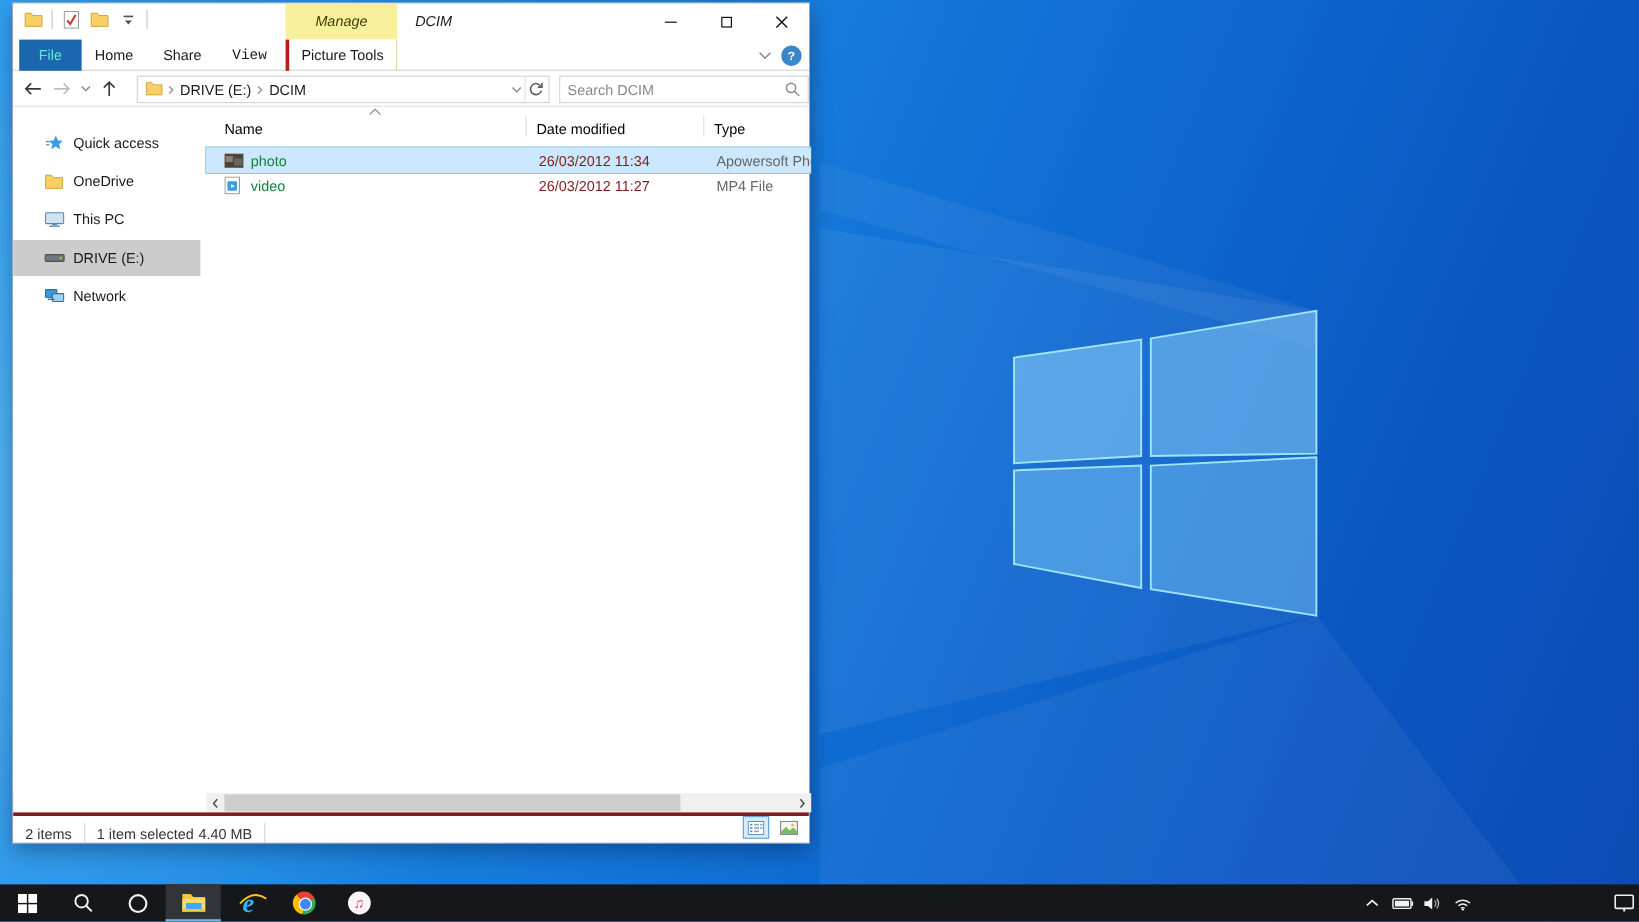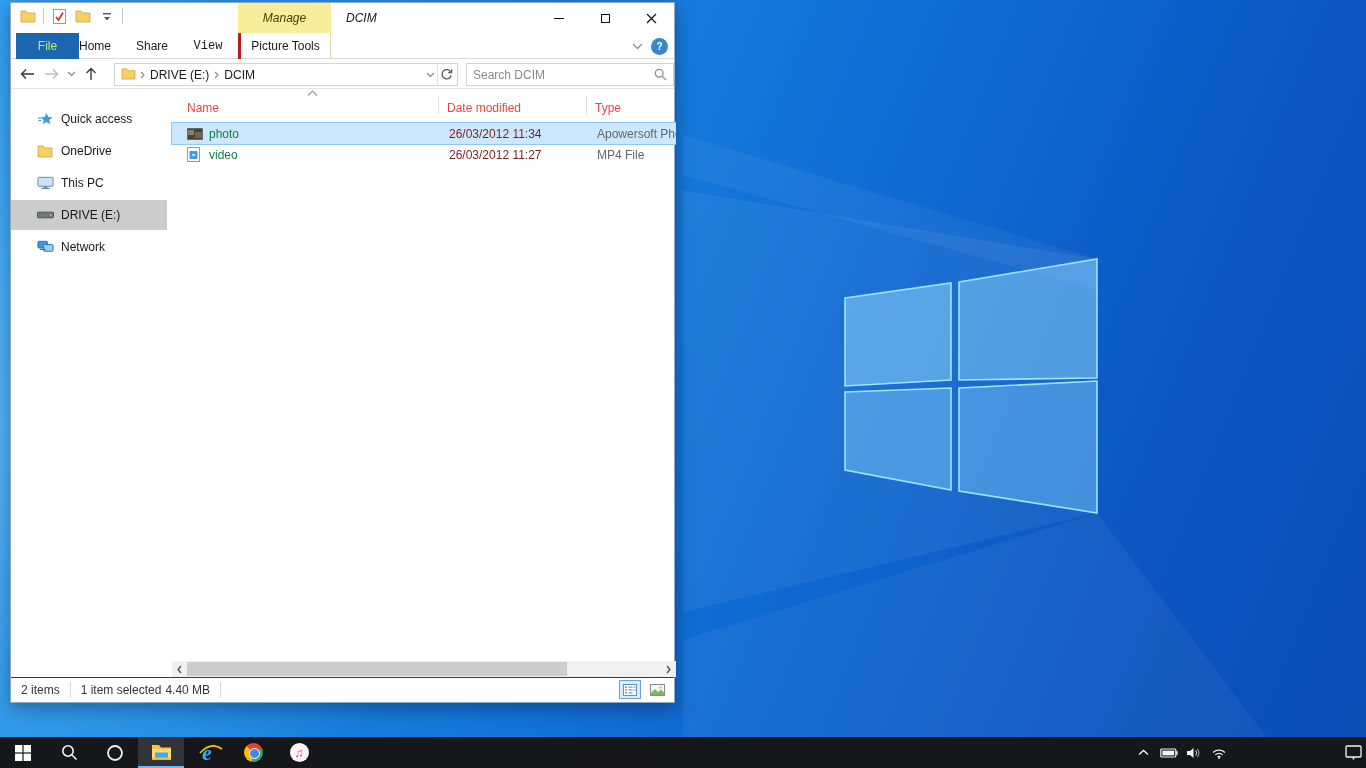--- a/index.html
+++ b/index.html
@@ -26,21 +26,21 @@
     display:flex; align-items:center; justify-content:center; color:#444000; }
   .window-title { position:absolute; left:335px; top:0; height:30px; display:flex; align-items:center; color:#1a1a1a; }
   .caption-buttons { position:absolute; right:0; top:0; height:30px; display:flex; }
   .caption-btn { width:46px; height:30px; display:flex; align-items:center; justify-content:center; }
   .glyph-min { width:10px; height:1px; background:#111; }
   .glyph-max { width:9px; height:9px; border:1px solid #111; }
 
   
   .tabrow { position:absolute; left:0; top:30px; width:100%; height:26px; background:#fff; border-bottom:1px solid #d8d8d8; }
   .tab { position:absolute; top:0; height:26px; display:flex; align-items:center; justify-content:center; color:#1a1a1a; }
-  .tab-file { left:5px; width:63px; background:#1c66b0; color:#bef264; }
+  .tab-file { left:5px; width:52px; background:#1c66b0; color:#5eead4; }
   .tab-home { left:61px; width:46px; }
   .tab-share { left:114px; width:54px; }
   .tab-view { left:172px; width:50px;font-family:Liberation Mono, monospace; }
   .tab-picture-tools { left:227px; width:93px; border-left:3px solid #b91c1c; border-right:1px solid #e0d8a8; }
   .ribbon-right { position:absolute; right:6px; top:0; height:26px; display:flex; align-items:center; gap:8px; }
   .help-btn { width:17px; height:17px; border-radius:50%; background:#3a87c8; display:flex; align-items:center; justify-content:center; }
 
   
   .toolbar { position:absolute; left:0; top:57px; width:100%; height:29px; background:#fff; border-bottom:1px solid #e4e4e4;
     display:flex; align-items:center; }
@@ -60,39 +60,39 @@
 
   
   .main { position:absolute; left:0; top:87px; width:100%; height:571px; background:#fff; }
   .sidebar { position:absolute; left:0; top:0; width:156px; height:100%; background:#fff; }
   .side-item { position:absolute; left:0; width:156px; height:30px; display:flex; align-items:center; }
   .side-item .s-icon { width:18px; margin-left:25px; display:flex; justify-content:center; }
   .side-item .s-label { margin-left:7px; }
   .side-item.selected { background:#cccccc; }
 
   .filepane { position:absolute; left:156px; top:0; width:509px; height:100%; overflow:hidden; }
-  .col-header { position:absolute; top:4px; height:24px; color:#ef4444; display:flex; align-items:flex-end; padding-bottom:3px; }
+  .col-header { position:absolute; top:4px; height:24px; color:#000000; display:flex; align-items:flex-end; padding-bottom:3px; }
   .hdr-sep { position:absolute; top:6px; width:1px; height:18px; background:#e0e0e0; }
   .sort-caret { position:absolute; left:140px; top:0px; }
   .file-row { position:absolute; left:5px; width:504px; height:21px; display:flex; align-items:center; }
   .file-row.selected { background:#cce8ff; outline:1px solid #8fc7f2; }
   .cell-icon { position:absolute; left:15px; width:16px; display:flex; }
   .cell-name { position:absolute; left:37px; color:#15803d; }
   .cell-date { position:absolute; left:277px; color:#7f1d1d; }
   .cell-type { position:absolute; left:425px; color:#666; white-space:nowrap; }
 
   
   .hscroll { position:absolute; left:161px; top:658px; width:504px; height:16px; background:#f0f0f0; display:flex; align-items:center; }
   .hs-arrow { width:15px; height:16px; display:flex; align-items:center; justify-content:center; }
   .hs-track { position:relative; flex:1; height:16px; }
   .hs-thumb { position:absolute; left:0; top:1px; width:380px; height:14px; background:#cdcdcd; }
 
   
-  .statusbar { position:absolute; left:0; bottom:0; width:100%; height:25px; background:#fff; border-top:1px solid #7f1d1d;
-    display:flex; align-items:center; }
+  .statusbar { position:absolute; left:0; bottom:0; width:100%; height:25px; background:#fff; border-top:3px solid #7f1d1d;
+    display:flex; align-items:flex-end; }
   .sb-text { color:#333; padding:0 10px; }
   .sb-sep { width:1px; height:16px; background:#d9d9d9; }
   .view-toggles { position:absolute; right:6px; bottom:3px; display:flex; gap:5px; }
   .vt-btn { width:22px; height:19px; display:flex; align-items:center; justify-content:center; border:1px solid transparent; }
   .vt-btn.active { background:#d8ecfb; border-color:#66a7d8; }
 
   
   .taskbar { position:absolute; left:0; top:737px; width:1366px; height:31px; background:#16171b; display:flex; align-items:center; }
   .tb-btn { width:46px; height:31px; display:flex; align-items:center; justify-content:center; }
   .tb-btn.active-app { background:#33343a; border-bottom:2px solid #6cb8f0; }

